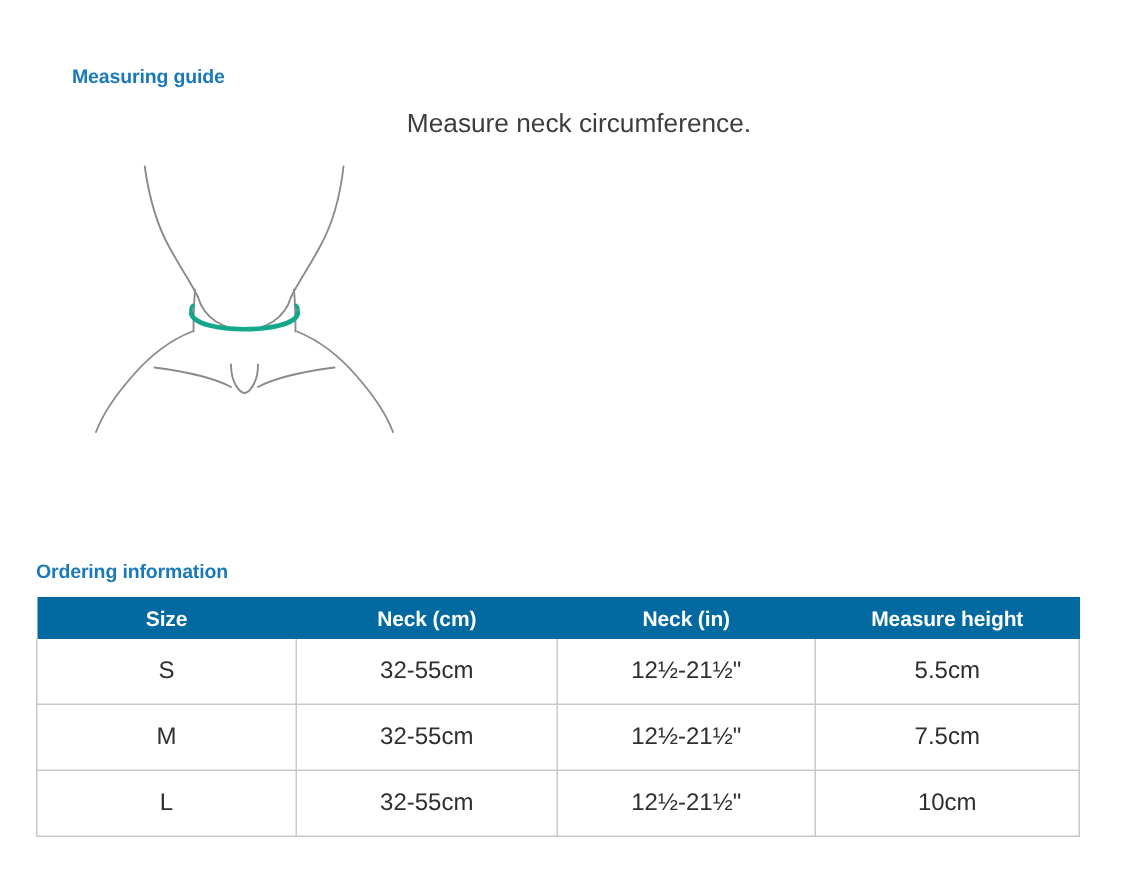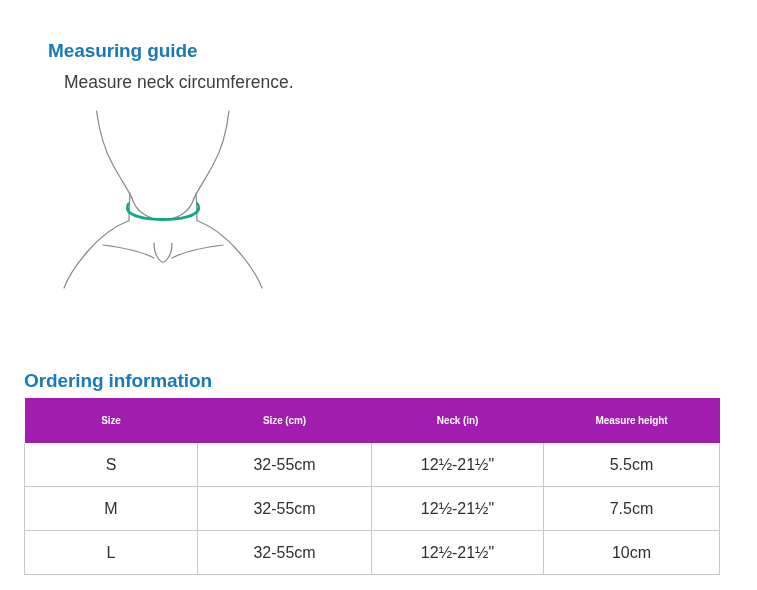--- a/index.html
+++ b/index.html
@@ -19,31 +19,32 @@
   
   #measuring-guide {
     position: absolute;
     left: 48px;
     top: 40px;
     width: 660px;
   }
   .section-heading {
     color: #1a79b8;
     font-weight: bold;
-    font-size: 19px;
+    font-size: 13px;
     line-height: 22px;
     letter-spacing: -0.1px;
     margin: 0;
   }
   .section-sub {
     color: #3d3d3d;
     font-size: 17.5px;
     line-height: 24px;
     margin: 8px 0 0 16px;
     font-weight: normal;
+    text-align: center;
   }
 
   
   #neck-illustration {
     position: absolute;
     left: 30px;
     top: 105px;
     width: 270px;
     height: 185px;
   }
@@ -62,25 +63,25 @@
   }
   #size-table {
     position: absolute;
     left: 24px;
     top: 398px;
     width: 695px;
     border-collapse: collapse;
     table-layout: fixed;
   }
   #size-table th {
-    background: #a21caf;
+    background: #0369a1;
     color: #ffffff;
     font-weight: bold;
-    font-size: 10px;
-    height: 45px;
+    font-size: 14px;
+    height: 28px;
     text-align: center;
     border: none;
     padding: 0;
     letter-spacing: -0.1px;
   }
   #size-table td {
     background: #ffffff;
     color: #2f2f2f;
     font-size: 16px;
     height: 43px;
@@ -149,21 +150,21 @@
 <table id="size-table">
   <colgroup>
     <col class="col-size">
       <col class="col-neckcm">
       <col class="col-neckin">
       <col class="col-height">
   </colgroup>
   <thead>
     <tr>
       <th>Size</th>
-      <th>Size (cm)</th>
+      <th>Neck (cm)</th>
       <th>Neck (in)</th>
       <th>Measure height</th>
     </tr>
   </thead>
   <tbody>
     <tr>
       <td>S</td>
       <td>32-55cm</td>
       <td>12½-21½"</td>
       <td>5.5cm</td>

